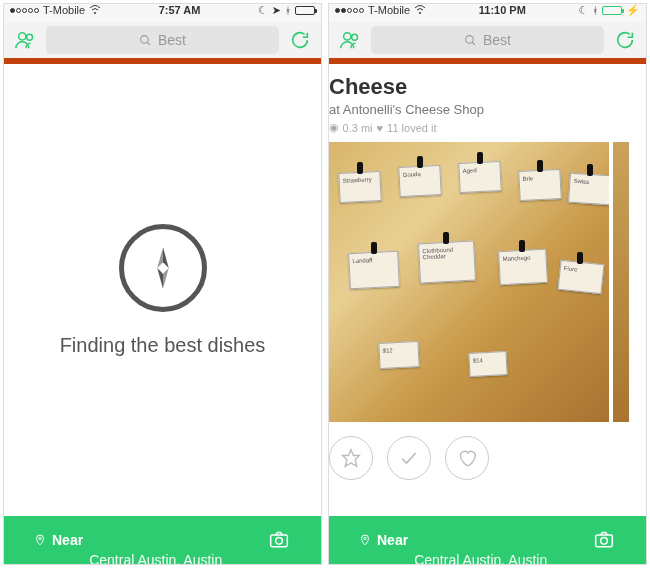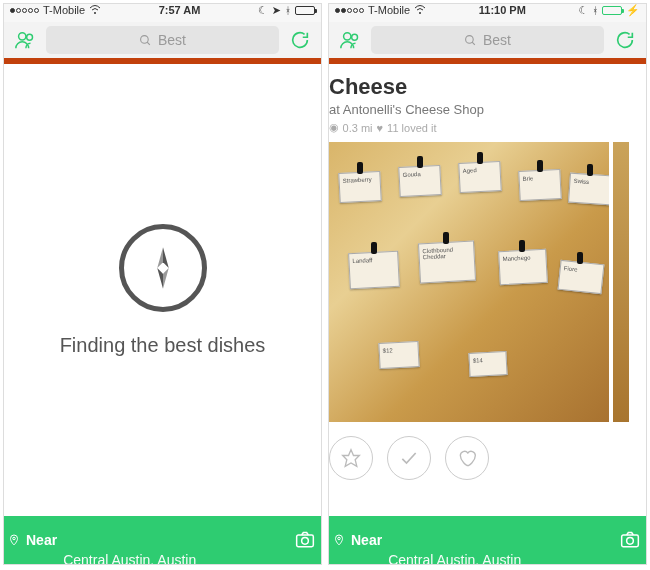--- a/index.html
+++ b/index.html
@@ -96,21 +96,21 @@
   .action-btn {
     width:44px; height:44px; border:1px solid #ccc; border-radius:50%;
     display:flex; align-items:center; justify-content:center; color:#bbb;
   }
   
   .bottom-bar {
     height: 48px;
     background: #2ecc71;
     color: #fff;
     display:flex; align-items:center; justify-content:space-between;
-    padding: 0 4px;
+    padding: 0 30px;
     font-size:14px;
   }
   .bottom-left { display:flex; align-items:center; gap:6px;}
   .near-label { font-weight:600;}
   .loc-text { font-weight:300; opacity:.95;margin-top:40px;}
   svg { display:block; }
 </style>
 </head>
 <body>
 

